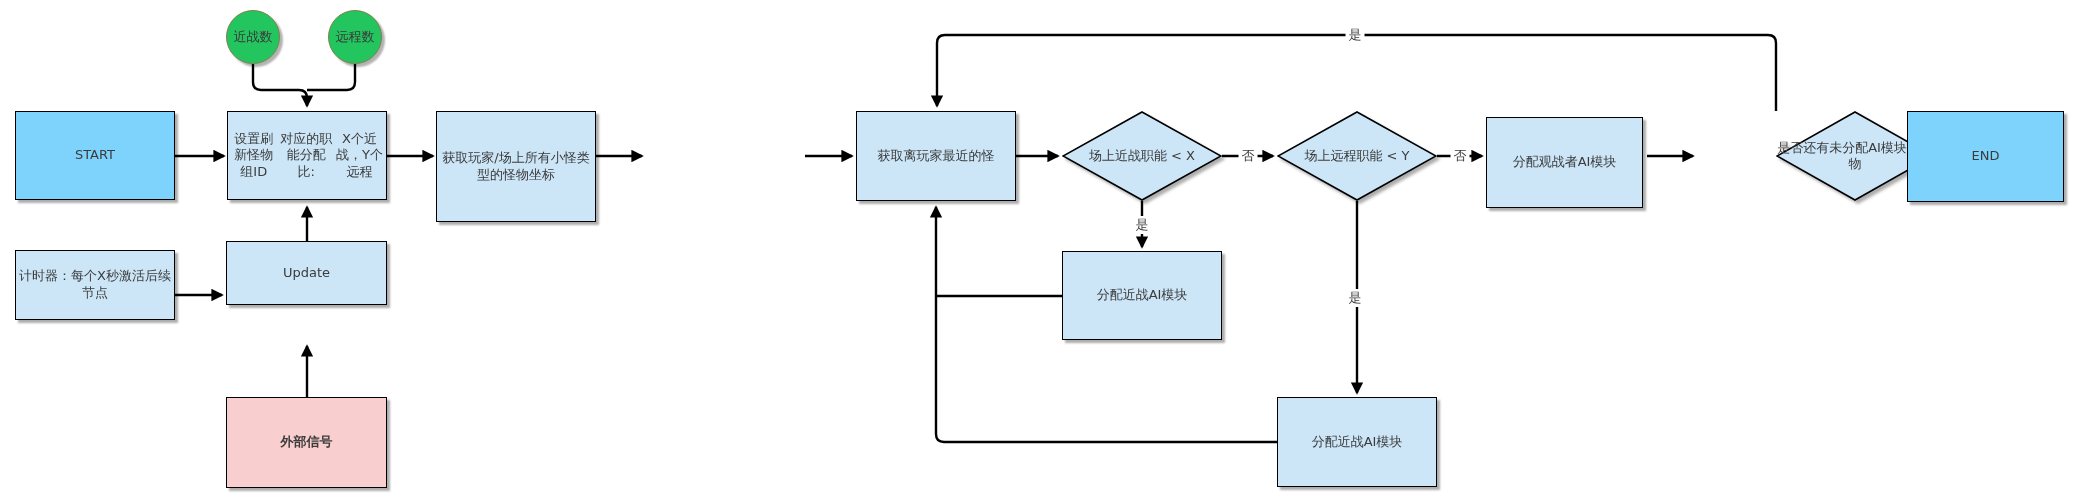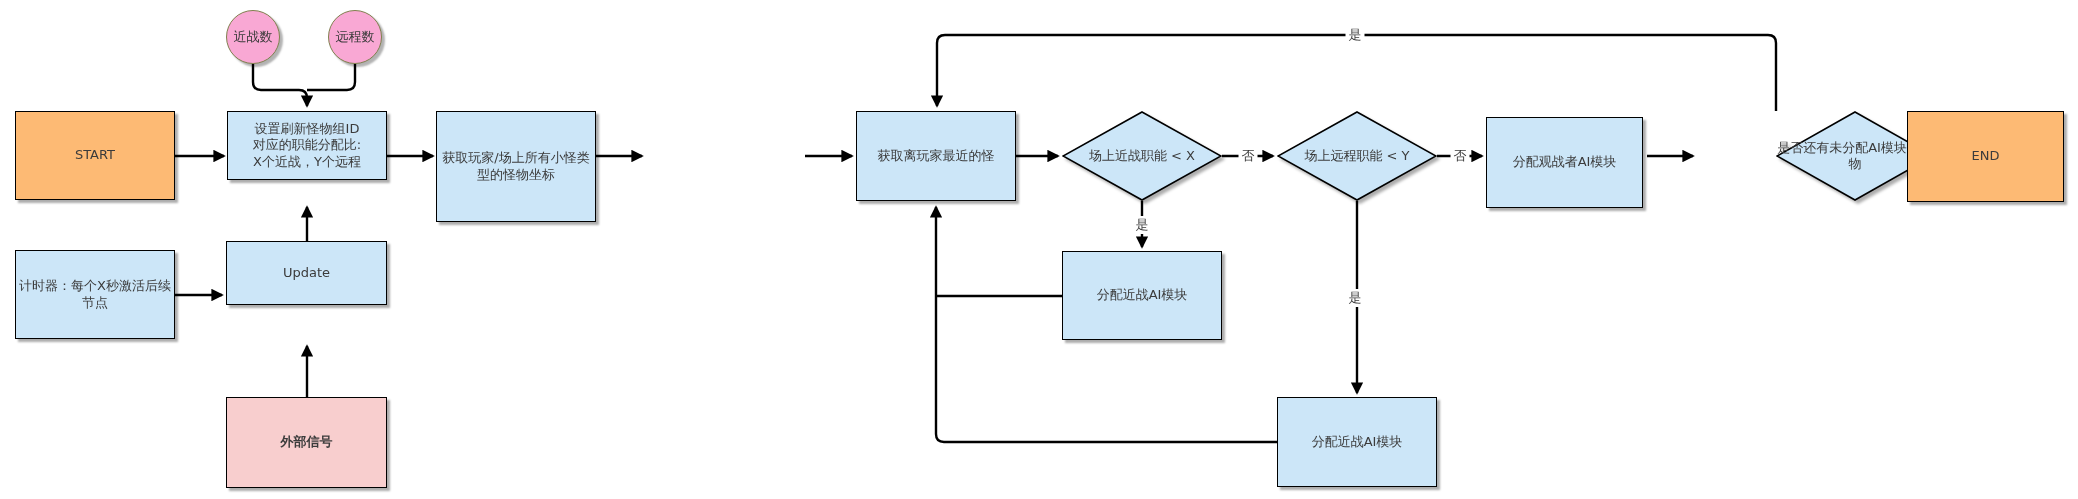--- a/index.html
+++ b/index.html
@@ -3,23 +3,23 @@
 <meta charset="utf-8">
 <style>
   html,body{margin:0;padding:0;background:#fff;}
   #canvas{position:relative;width:2078px;height:499px;background:#ffffff;
           font-family:"DejaVu Sans",sans-serif;color:#3b3b3b;
           border-bottom:1px solid #d8d8d8;overflow:hidden;}
   .node{position:absolute;display:flex;align-items:center;justify-content:center;
         box-sizing:border-box;text-align:center;font-size:13px;line-height:1.28;}
   .rect{border:1.6px solid #000;box-shadow:3px 3px 2px rgba(0,0,0,0.32);}
   .blue{background:#cce6f8;}
-  .green{background:#fdba74;}
+  .green{background:#7dd3fc;}
   .pink{background:#f8cece;font-weight:bold;}
-  .circle{background:#f9a8d4;border:1.8px solid #80804e;border-radius:50%;
+  .circle{background:#22c55e;border:1.8px solid #80804e;border-radius:50%;
           box-shadow:3px 3px 2px rgba(0,0,0,0.3);}
   .diamond-wrap{position:absolute;filter:drop-shadow(3px 3px 1.5px rgba(0,0,0,0.32));}
   .diamond-wrap svg{display:block;}
   .diamond-label{position:absolute;left:50%;top:50%;transform:translate(-50%,-50%);
         font-size:13px;line-height:1.25;text-align:center;white-space:nowrap;}
   .diamond-label.wrap{white-space:normal;width:166px;}
   .lbl{width:100%;padding:0;}
   .bold{font-weight:normal;}
   #edges{position:absolute;left:0;top:0;z-index:0;}
   .node,.diamond-wrap{z-index:1;}
@@ -70,27 +70,27 @@
     <div class="lbl">近战数</div>
   </div>
   <div class="node circle" style="left:328px;top:10px;width:54px;height:54px">
     <div class="lbl">远程数</div>
   </div>
 
   <div class="node rect green" style="left:15px;top:111px;width:160px;height:89px">
     <div class="lbl">START</div>
   </div>
 
-  <div class="node rect blue" style="left:227px;top:111px;width:160px;height:69px;flex-direction:column">
+  <div class="node rect blue" style="left:227px;top:111px;width:160px;height:89px;flex-direction:row">
     <div>设置刷新怪物组ID</div>
     <div>对应的职能分配比:</div>
     <div class="bold">X个近战，Y个远程</div>
   </div>
 
-  <div class="node rect blue" style="left:15px;top:250px;width:160px;height:89px">
+  <div class="node rect blue" style="left:15px;top:250px;width:160px;height:70px">
     <div class="lbl">计时器：每个X秒激活后续节点</div>
   </div>
 
   <div class="node rect blue" style="left:226px;top:241px;width:161px;height:64px">
     <div class="lbl">Update</div>
   </div>
 
   <div class="node rect pink" style="left:226px;top:397px;width:161px;height:91px">
     <div class="lbl">外部信号</div>
   </div>

